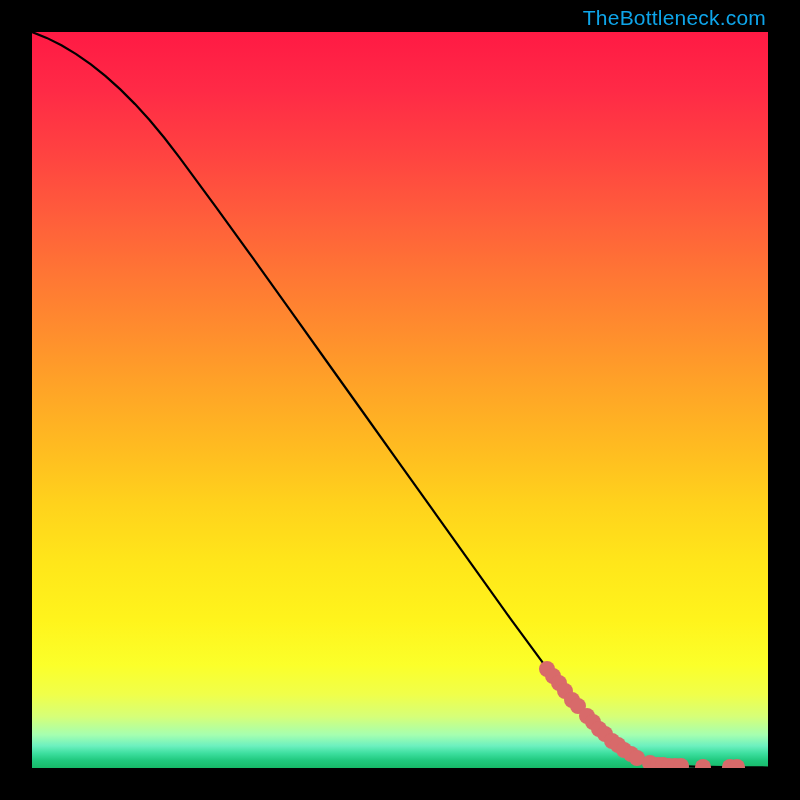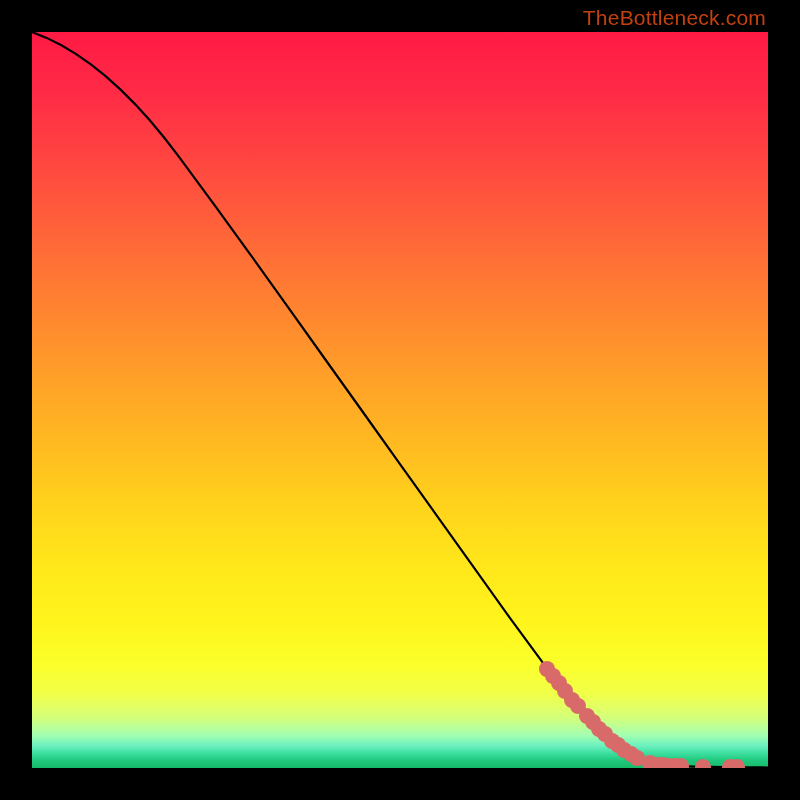--- a/index.html
+++ b/index.html
@@ -20,21 +20,21 @@
  #fff41c 80%,
  #fbff2a 86%,
  #f0ff4a 90%,
  #d6ff78 93%,
  #a5ffb0 95.5%,
  #6cf0bf 97%,
  #3ddf9f 98%,
  #1fc87d 99%,
  #17b968 100%)}
 .curve{position:absolute;inset:0}
-.watermark{position:absolute;right:34px;top:6px;color:#c2410c;font-size:21px;letter-spacing:.2px}
+.watermark{position:absolute;right:34px;top:6px;color:#0ea5e9;font-size:21px;letter-spacing:.2px}
 .marker{position:absolute;width:16px;height:16px;border-radius:50%;background:#d86a6a;transform:translate(-50%,-50%)}
 </style>
 </head>
 <body>
 
 <div class="wrap">
   <div class="plot">
     <div class="grad"></div>
     <svg class="curve" viewBox="0 0 736 736" preserveAspectRatio="none">
       <path id="curve-path" fill="none" stroke="#000" stroke-width="2.2" d="M0.00 0.00 L14.72 5.89 L29.44 13.25 L44.16 22.08 L58.88 32.38 L73.60 44.16 L88.32 57.41 L103.04 72.13 L117.76 88.32 L132.48 105.98 L147.20 125.12 L184.00 175.17 L220.80 225.95 L257.60 277.47 L294.40 328.99 L331.20 380.51 L368.00 432.03 L404.80 483.55 L441.60 535.07 L478.40 586.59 L515.20 636.64 L552.00 683.01 L588.80 717.60 L625.60 731.58 L647.68 734.16 L662.40 734.68 L677.12 734.90 L691.84 735.12 L706.56 735.26 L721.28 735.41 L736.00 735.48 "></path>

